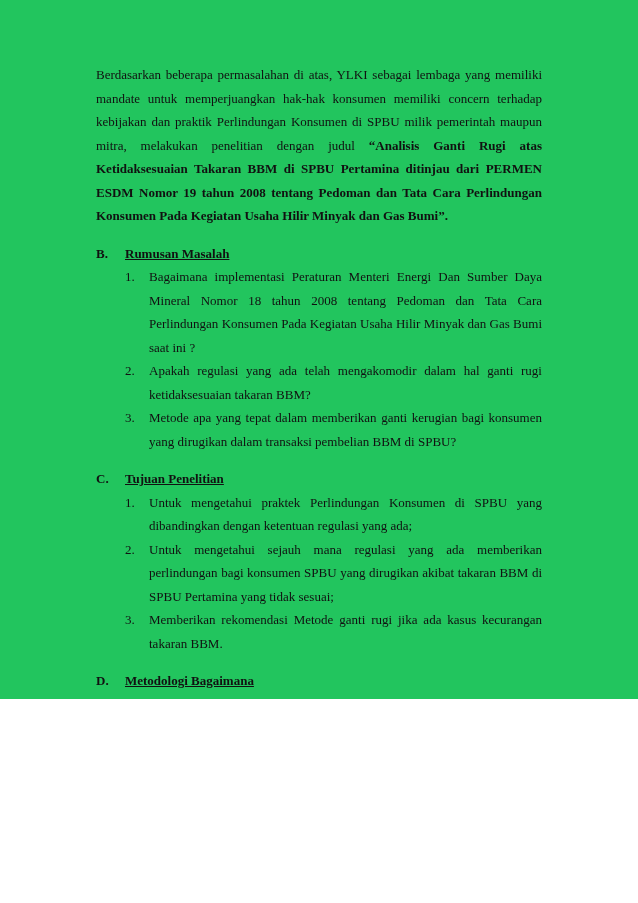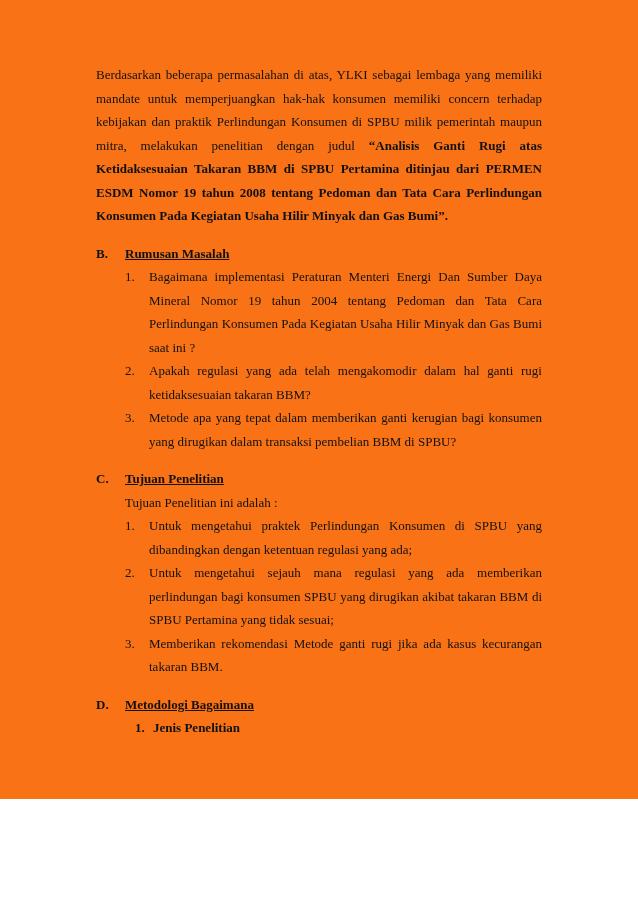--- a/index.html
+++ b/index.html
@@ -5,22 +5,22 @@
   * { margin: 0; padding: 0; box-sizing: border-box; }
   html, body { background: #ffffff; }
   body {
     width: 638px;
     font-family: "Liberation Serif", "DejaVu Serif", serif;
     color: #111111;
   }
   .page {
     position: relative;
     width: 638px;
-    height: 799px;
-    background: #f97316;
+    height: 699px;
+    background: #22c55e;
     padding: 63px 96px 0 96px;
     overflow: hidden;
   }
   .doc {
     font-size: 13px;
     line-height: 23.5px;
   }
   .justify { text-align: justify; }
   .b { font-weight: bold; }
 
@@ -71,40 +71,39 @@
     <p class="para justify"><span>Berdasarkan beberapa permasalahan di atas, YLKI sebagai lembaga yang memiliki mandate untuk memperjuangkan hak-hak konsumen memiliki concern terhadap kebijakan dan praktik Perlindungan Konsumen di SPBU milik pemerintah maupun mitra, melakukan penelitian dengan judul </span><span class="b">“Analisis Ganti Rugi atas Ketidaksesuaian Takaran BBM di SPBU Pertamina ditinjau dari PERMEN ESDM Nomor 19 tahun 2008 tentang Pedoman dan Tata Cara Perlindungan Konsumen Pada Kegiatan Usaha Hilir Minyak dan Gas Bumi”.</span></p>
 
     <section>
       <div class="sec-head">
         <span class="sec-label">B.</span>
         <span class="sec-title">Rumusan Masalah</span>
       </div>
       <div class="sec-body">
         <div class="li">
           <span class="num">1.</span>
-          <span class="txt justify">Bagaimana implementasi Peraturan Menteri Energi Dan Sumber Daya Mineral Nomor 19 tahun 2004 tentang Pedoman dan Tata Cara Perlindungan Konsumen Pada Kegiatan Usaha Hilir Minyak dan Gas Bumi saat ini ?</span>
+          <span class="txt justify">Bagaimana implementasi Peraturan Menteri Energi Dan Sumber Daya Mineral Nomor 18 tahun 2008 tentang Pedoman dan Tata Cara Perlindungan Konsumen Pada Kegiatan Usaha Hilir Minyak dan Gas Bumi saat ini ?</span>
         </div>
         <div class="li">
           <span class="num">2.</span>
           <span class="txt justify">Apakah regulasi yang ada telah mengakomodir dalam hal ganti rugi ketidaksesuaian takaran BBM?</span>
         </div>
         <div class="li">
           <span class="num">3.</span>
           <span class="txt justify">Metode apa yang tepat dalam memberikan ganti kerugian bagi konsumen yang dirugikan dalam transaksi pembelian BBM di SPBU?</span>
         </div>
       </div>
     </section>
 
     <section>
       <div class="sec-head">
         <span class="sec-label">C.</span>
         <span class="sec-title">Tujuan Penelitian</span>
       </div>
       <div class="sec-body">
-        <p>Tujuan Penelitian ini adalah :</p>
         <div class="li">
           <span class="num">1.</span>
           <span class="txt justify">Untuk mengetahui praktek Perlindungan Konsumen di SPBU yang dibandingkan dengan ketentuan regulasi yang ada;</span>
         </div>
         <div class="li">
           <span class="num">2.</span>
           <span class="txt justify">Untuk mengetahui sejauh mana regulasi yang ada memberikan perlindungan bagi konsumen SPBU yang dirugikan akibat takaran BBM di SPBU Pertamina yang tidak sesuai;</span>
         </div>
         <div class="li">
           <span class="num">3.</span>

